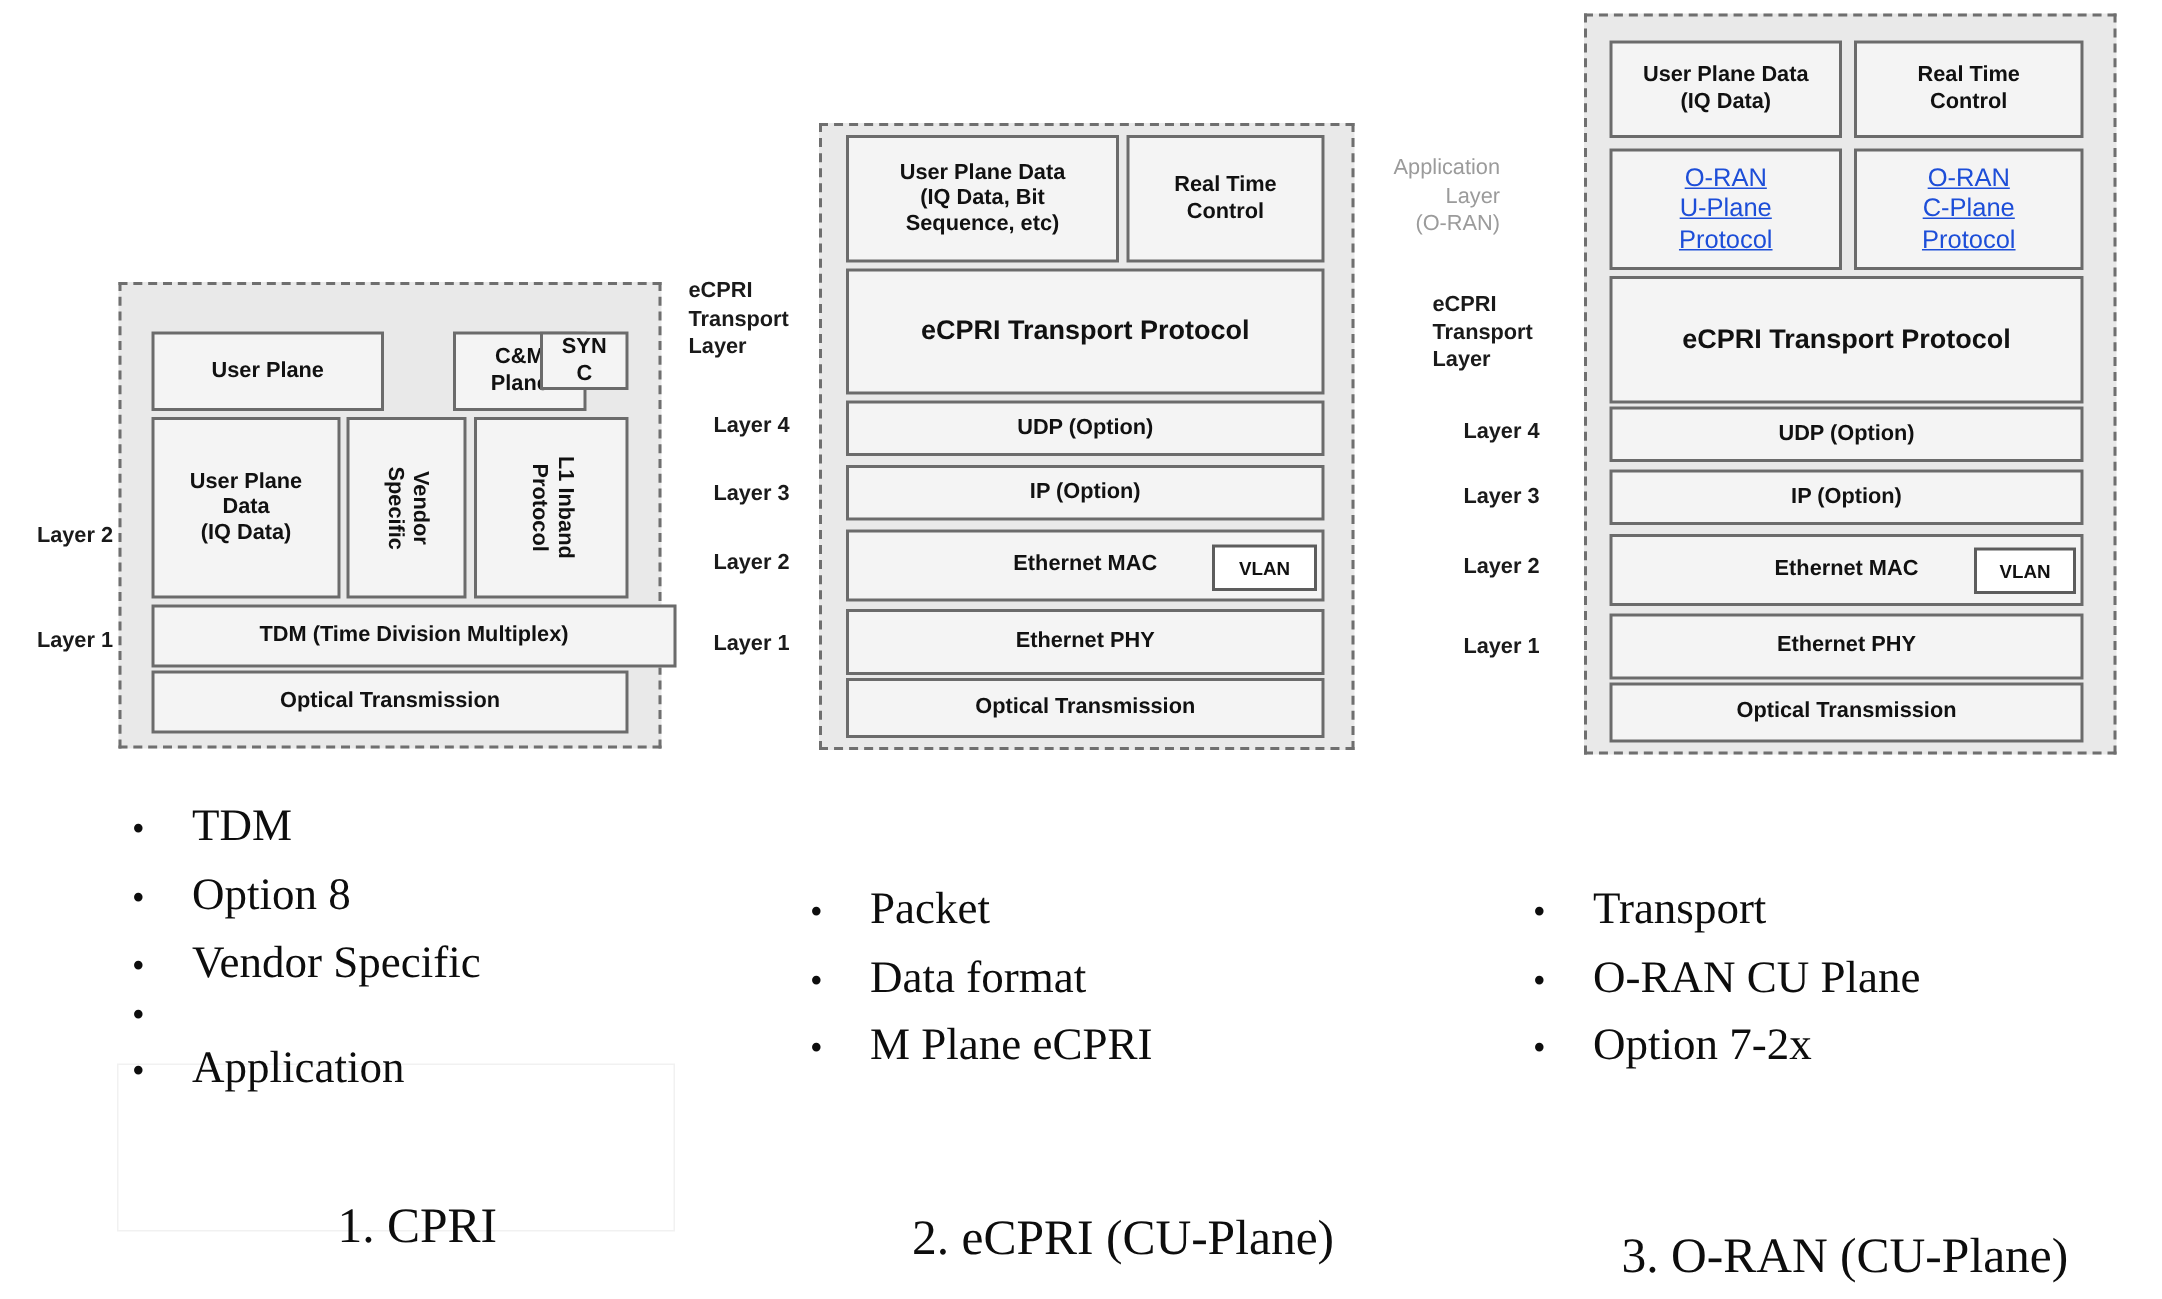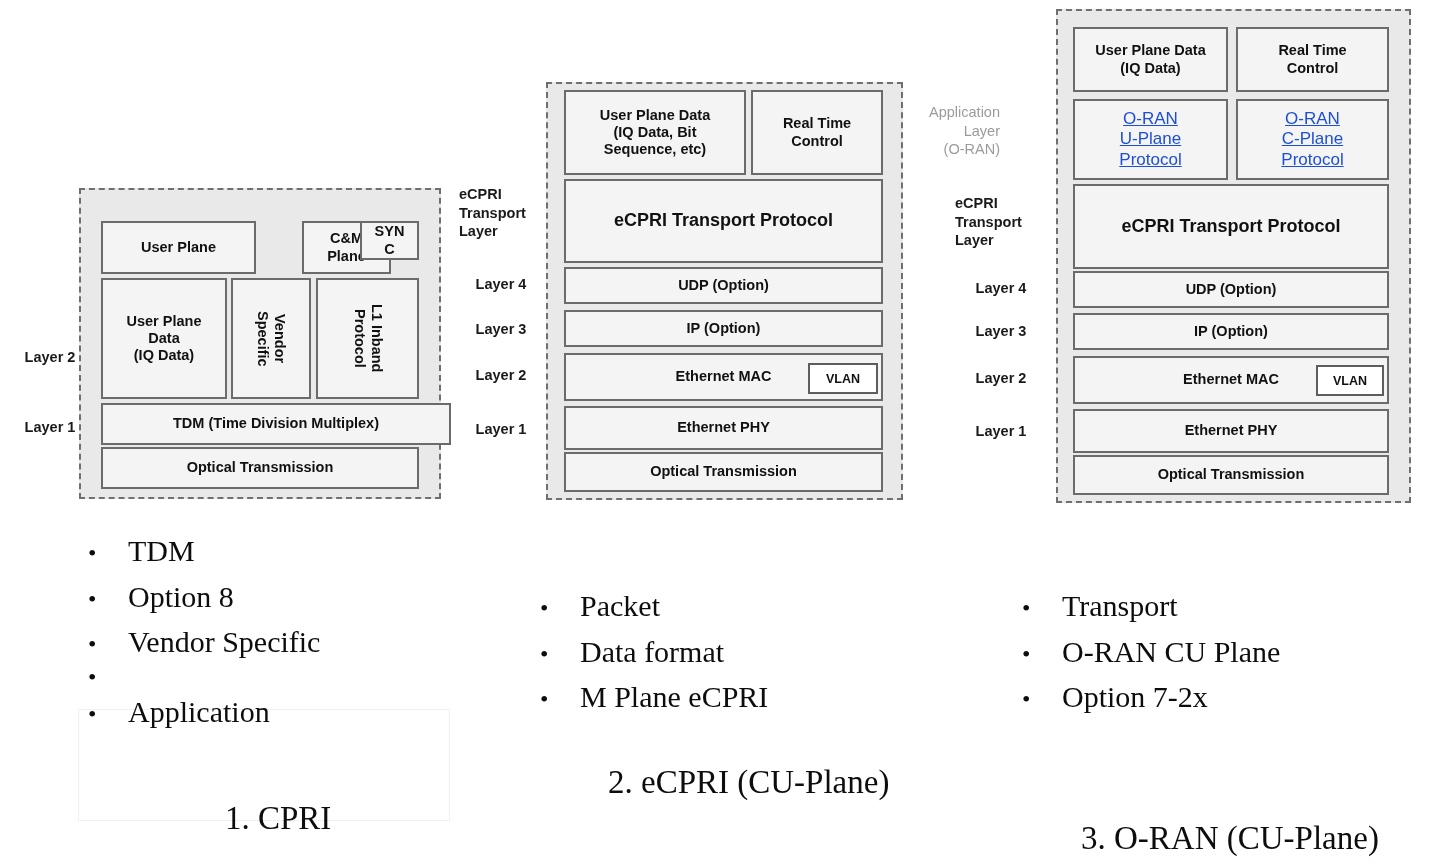--- a/index.html
+++ b/index.html
@@ -364,16 +364,16 @@
         <span class="dot">•</span>
         <span class="btxt">O-RAN CU Plane</span>
       </div>
       <div class="bl">
         <span class="dot">•</span>
         <span class="btxt">Option 7-2x</span>
       </div>
     </div>
 
   <div class="caption" style="left:225px; top:800px;">1. CPRI</div>
-  <div class="caption" style="left:608px; top:764px;">2. eCPRI (CU-Plane)</div>
+  <div class="caption" style="left:608px; top:808px;">2. eCPRI (CU-Plane)</div>
   <div class="caption" style="left:1081px; top:800px;margin-top:20px;">3. O-RAN (CU-Plane)</div>
 
 </div>
 
 </body></html>

